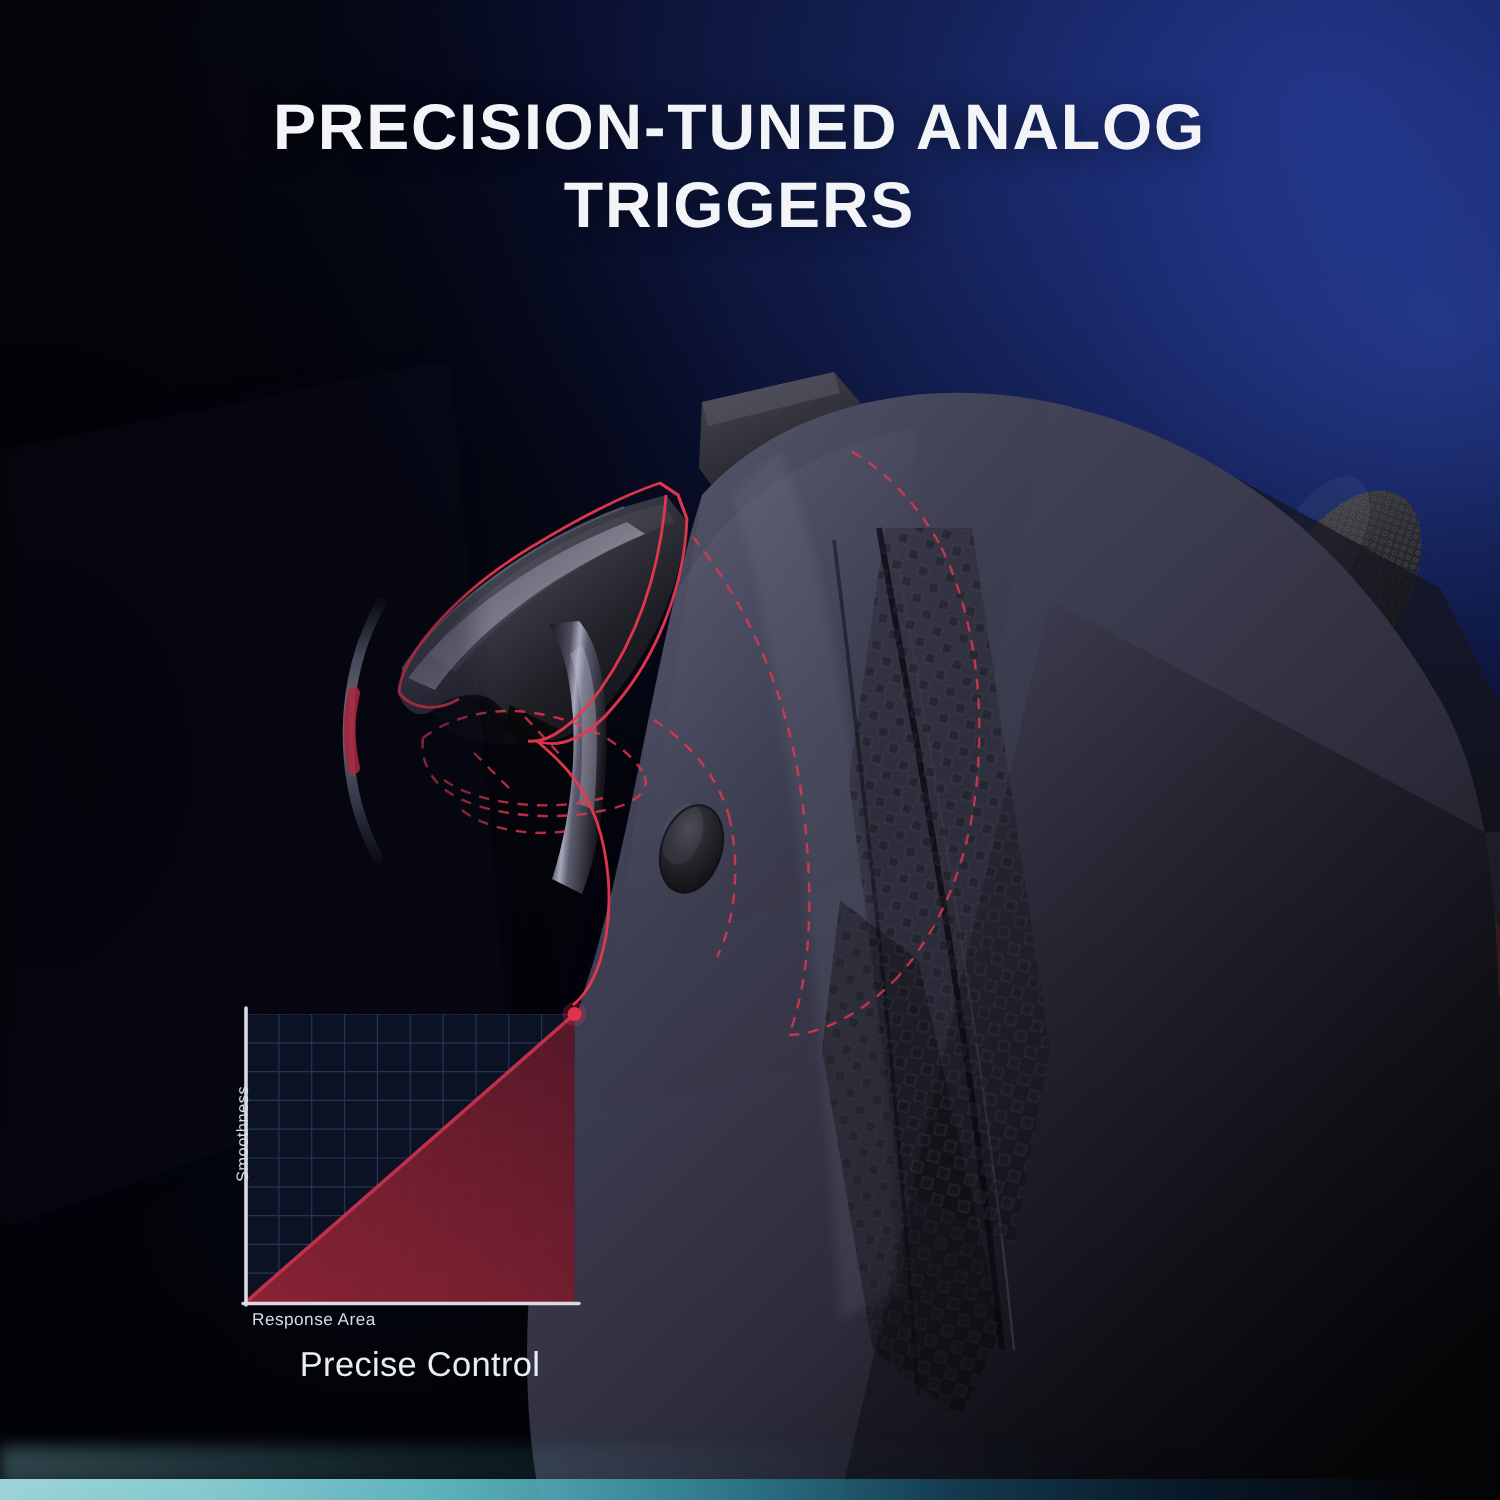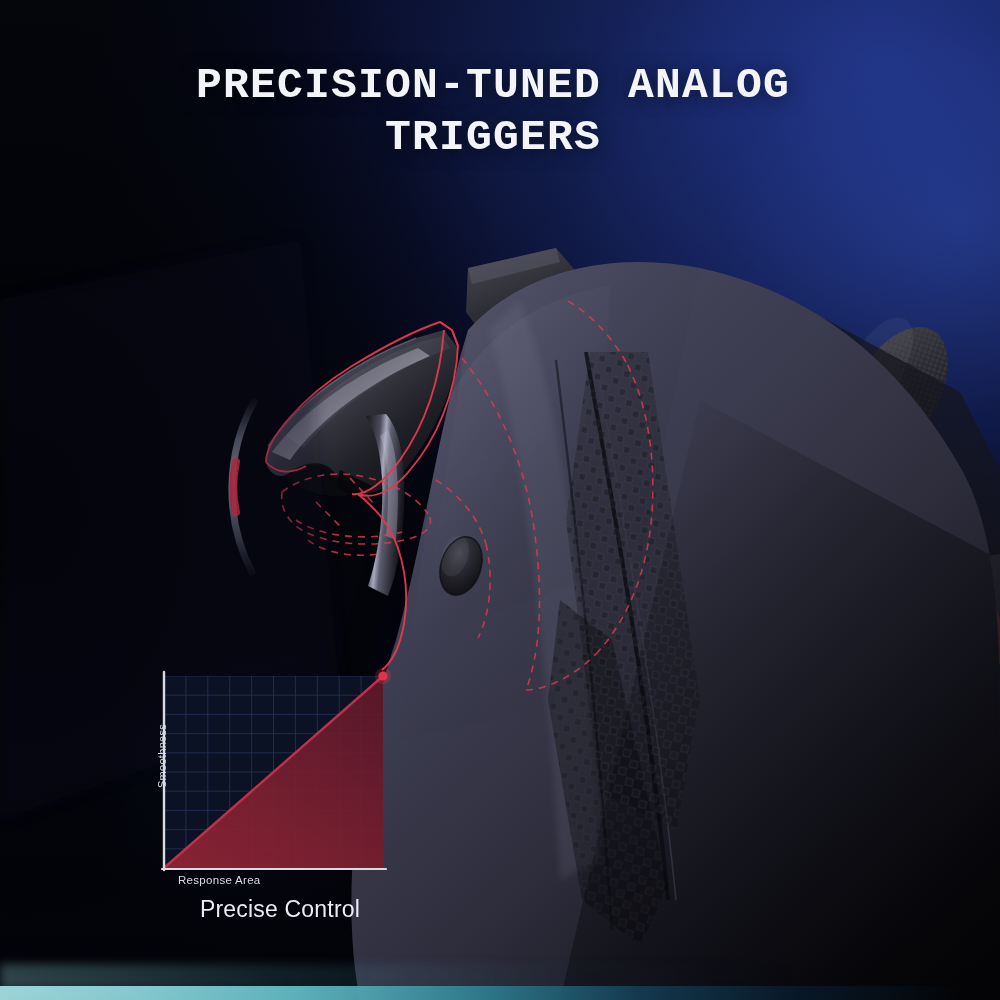--- a/index.html
+++ b/index.html
@@ -76,21 +76,20 @@
     text-align:center;
     color:#f2f4f8;
     font-size:43px;
     font-weight:700;
     letter-spacing:1.2px;
     line-height:1.20;
     text-transform:uppercase;
     text-shadow:0 2px 18px rgba(0,0,0,0.55);
     padding:0 120px;
     white-space:pre-line;
-    font-family:Liberation Mono, monospace;
   }
 
   
   .art { position:absolute; inset:0; }
   .art svg { position:absolute; inset:0; width:1000px; height:1000px; }
 
   
   .chart-wrap {
     position:absolute; left:128px; top:662px;
     width:300px; height:270px;
@@ -106,21 +105,20 @@
     color:#d7dbe4;
     font-size:11px;
     letter-spacing:0.3px;
     white-space:nowrap;
   }
   .x-label {
     position:absolute; left:40px; top:212px;
     color:#d7dbe4;
     font-size:11.5px;
     letter-spacing:0.3px;
-    margin-left:10px;
   }
   .caption {
     position:absolute; left:22px; top:234px;
     width:260px;
     text-align:center;
     color:#e9ecf2;
     font-size:23px;
     letter-spacing:0.2px;
   }
 </style>

